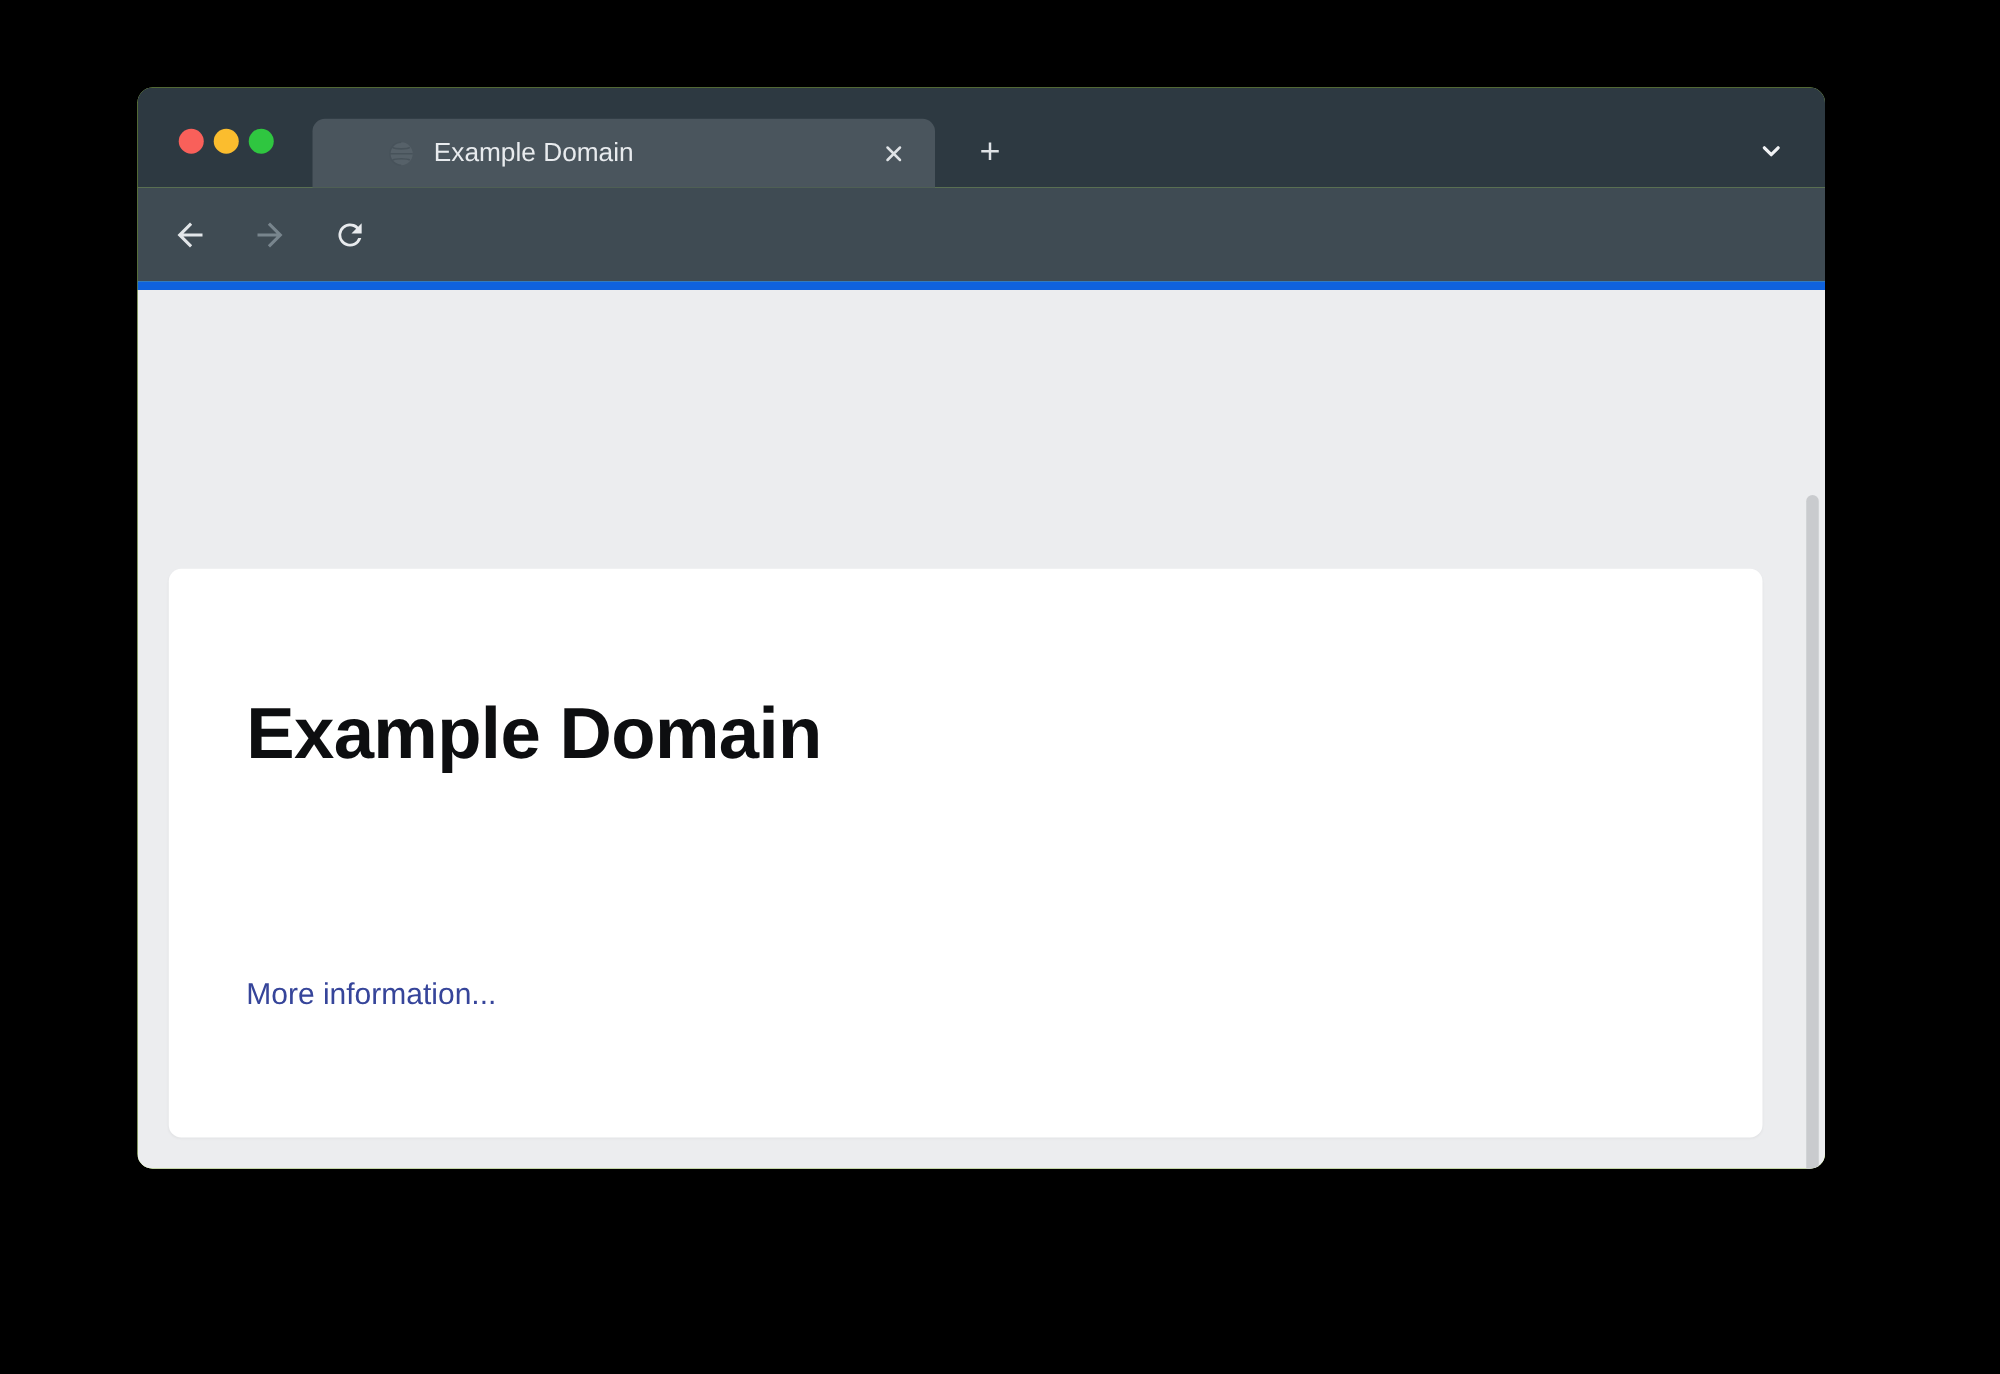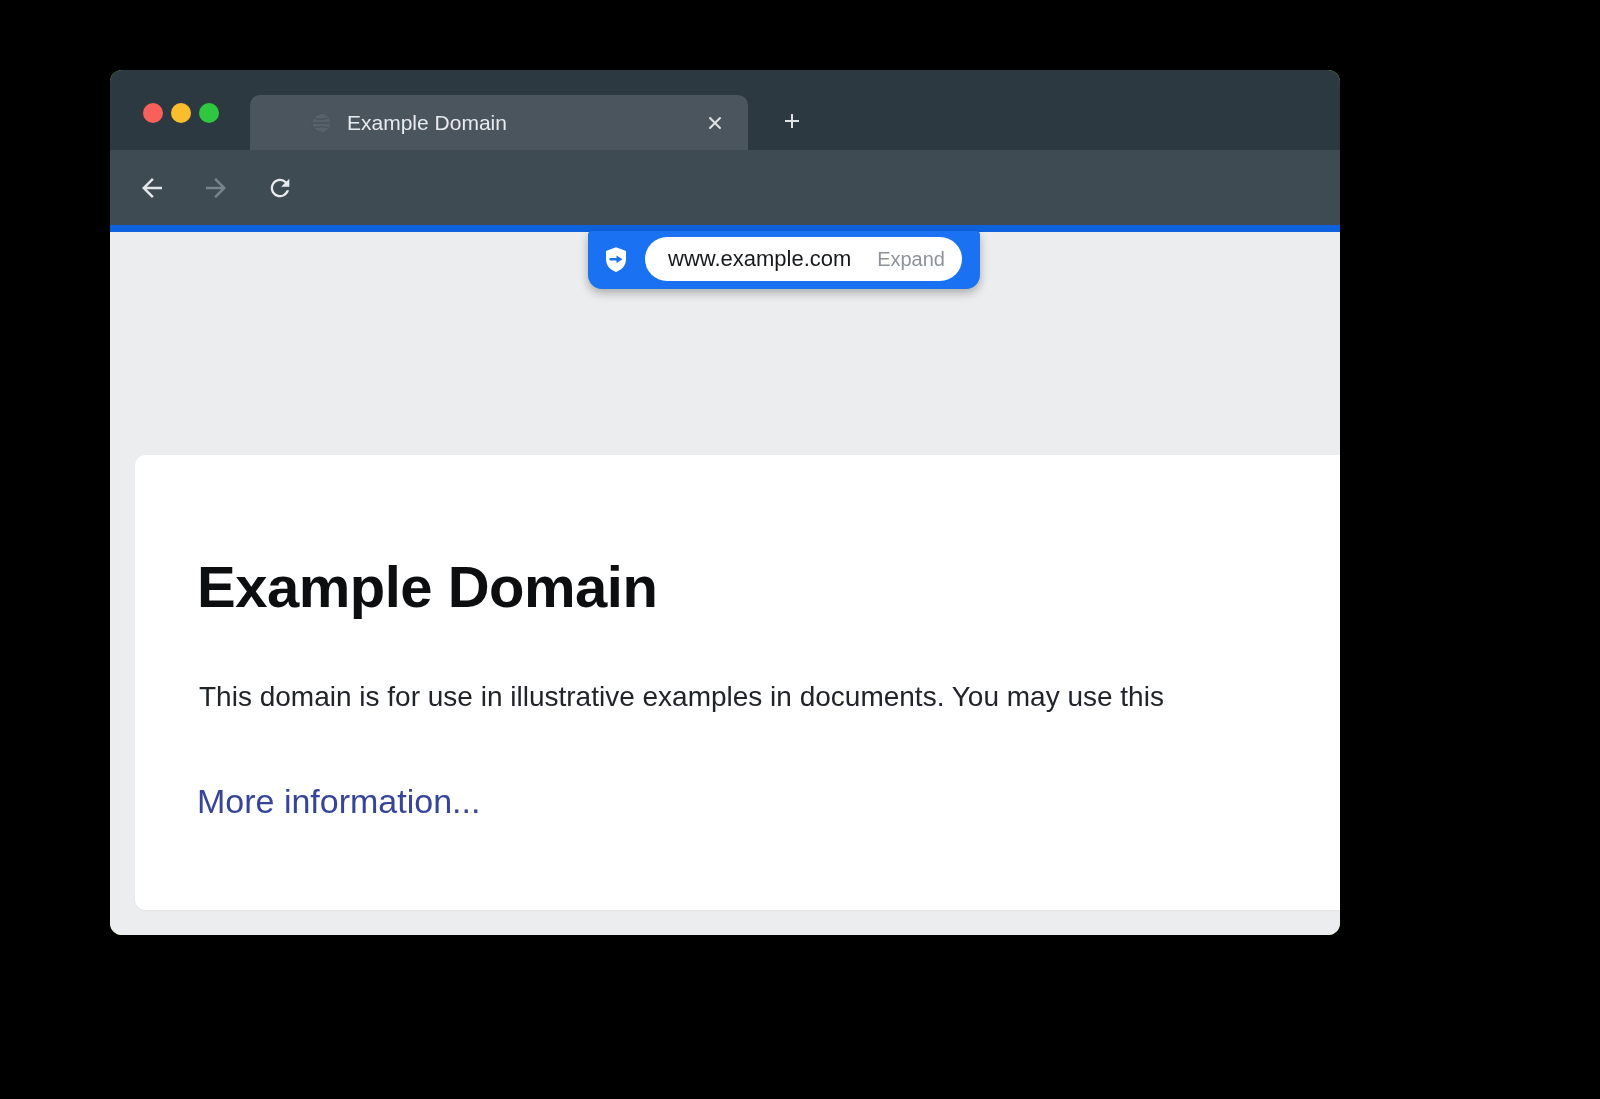--- a/index.html
+++ b/index.html
@@ -1,18 +1,18 @@
 <!DOCTYPE html>
 <html><head>
 <meta charset="utf-8">
 <style>
   html,body{margin:0;padding:0;background:#000;}
   *{box-sizing:border-box;font-family:"Liberation Sans",sans-serif;}
   .stage{position:relative;width:1600px;height:1099px;background:#000;overflow:hidden;}
-  .window{position:absolute;left:110px;top:70px;width:1230px;height:865px;border-radius:12px;overflow:hidden;background:#bef264;}
+  .window{position:absolute;left:110px;top:70px;width:1350px;height:865px;border-radius:12px;overflow:hidden;background:#bef264;}
 
   
   .tabstrip{position:absolute;left:0;top:0;width:100%;height:80px;background:#2d3941;}
   .traffic{position:absolute;top:33px;width:20px;height:20px;border-radius:50%;}
   .t-close{left:33px;background:#f9605a;}
   .t-min{left:61px;background:#fbbd2e;}
   .t-zoom{left:89px;background:#2fc640;}
   .tab{position:absolute;left:140px;top:25px;width:498px;height:55px;background:#4a555d;border-radius:10px 10px 0 0;display:flex;align-items:center;}
   .favicon{margin-left:60px;width:22px;height:22px;opacity:.75;}
   .tab-title{margin-left:15px;color:#e8ebee;font-size:21px;flex:1;white-space:nowrap;overflow:hidden;}
@@ -48,21 +48,21 @@
   .iso-shield{margin-left:13px;width:30px;height:30px;flex:0 0 auto;}
   .iso-pill{position:absolute;left:57px;top:6px;width:317px;height:44px;background:#fff;border-radius:22px;display:flex;align-items:center;}
   .iso-host{margin-left:23px;color:#17191c;font-size:22px;font-weight:500;flex:1;}
   .iso-expand{margin-right:17px;color:#8d9399;font-size:20px;}
 
   
   .card{position:absolute;left:25px;top:223px;width:1275px;height:455px;background:#fff;border-radius:10px;box-shadow:0 1px 2px rgba(0,0,0,.04);}
   .h1{position:absolute;left:62px;top:102px;font-size:58px;line-height:60px;font-weight:bold;color:#0d0e10;letter-spacing:-.5px;white-space:nowrap;}
   .body-copy{position:absolute;left:64px;top:223px;font-size:28px;line-height:38px;color:#212429;}
   .body-copy span{display:block;white-space:nowrap;}
-  .more-link{position:absolute;left:62px;top:327px;font-size:34px;color:#36459a;text-decoration:none;white-space:nowrap;cursor:pointer;}
+  .more-link{position:absolute;left:62px;top:327px;font-size:24px;color:#36459a;text-decoration:none;white-space:nowrap;cursor:pointer;}
 
   .scrollbar{position:absolute;left:1335px;top:164px;width:10px;height:634px;background:#c9cbce;border-radius:5px;}
   .clickable{cursor:pointer;}
 </style>
 </head>
 <body>
 
 <div class="stage">
   <div class="window">
 
@@ -167,36 +167,24 @@
             <circle cx="12" cy="12" r="2.1" fill="#e8ebee"></circle>
             <circle cx="12" cy="19" r="2.1" fill="#e8ebee"></circle>
           </svg>
       </div>
     </div>
 
     <div class="accentbar"></div>
 
     <div class="content">
 
-      <div class="iso">
-        <svg class="iso-shield" viewBox="0 0 24 24">
-          <path d="M12 1.8l8 3v6.4c0 5.2-3.4 8.7-8 10.3-4.6-1.6-8-5.1-8-10.3V4.8l8-3z" fill="#ffffff"></path>
-          <path d="M7.8 11.4h5.4" stroke="#1a71f2" stroke-width="2.1" stroke-linecap="round"></path>
-          <path d="M12.4 8.4l4.8 3-4.8 3z" fill="#1a71f2"></path>
-        </svg>
-        <div class="iso-pill clickable">
-          <span class="iso-host">www.example.com</span>
-          <span class="iso-expand clickable">Expand</span>
-        </div>
-      </div>
 
       <div class="card">
         <div class="h1">Example Domain</div>
         <div class="body-copy">
-          <span>This domain is for use in illustrative examples in documents. You may use this</span>
         </div>
         <a class="more-link">More information...</a>
       </div>
 
       <div class="scrollbar"></div>
     </div>
 
   </div>
 </div>
 

